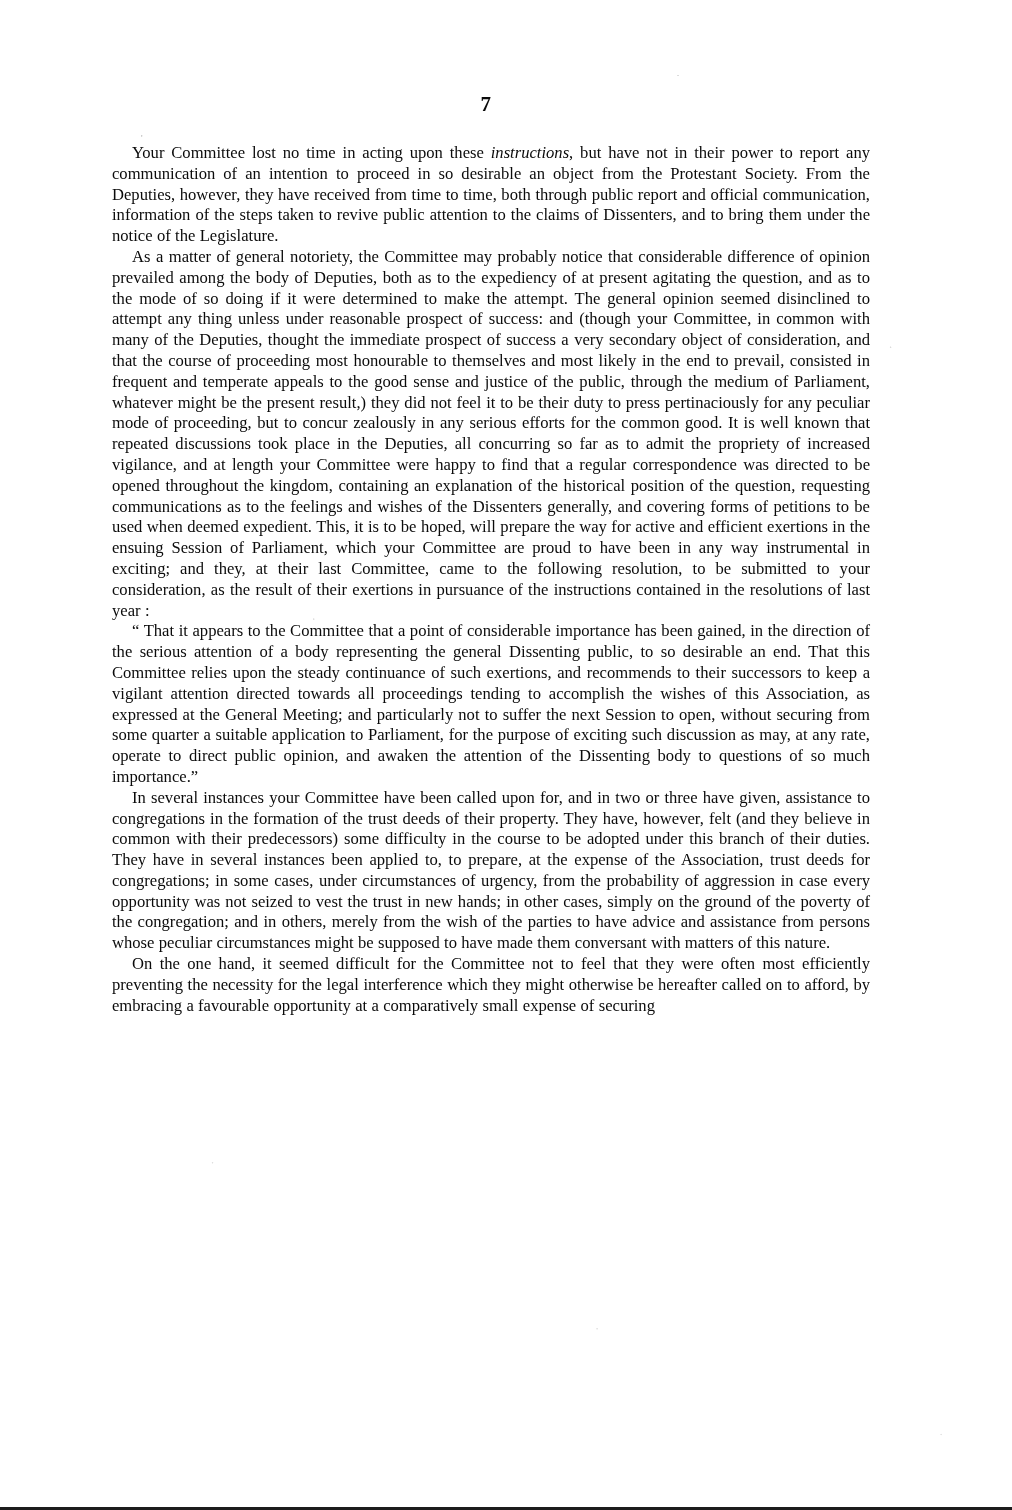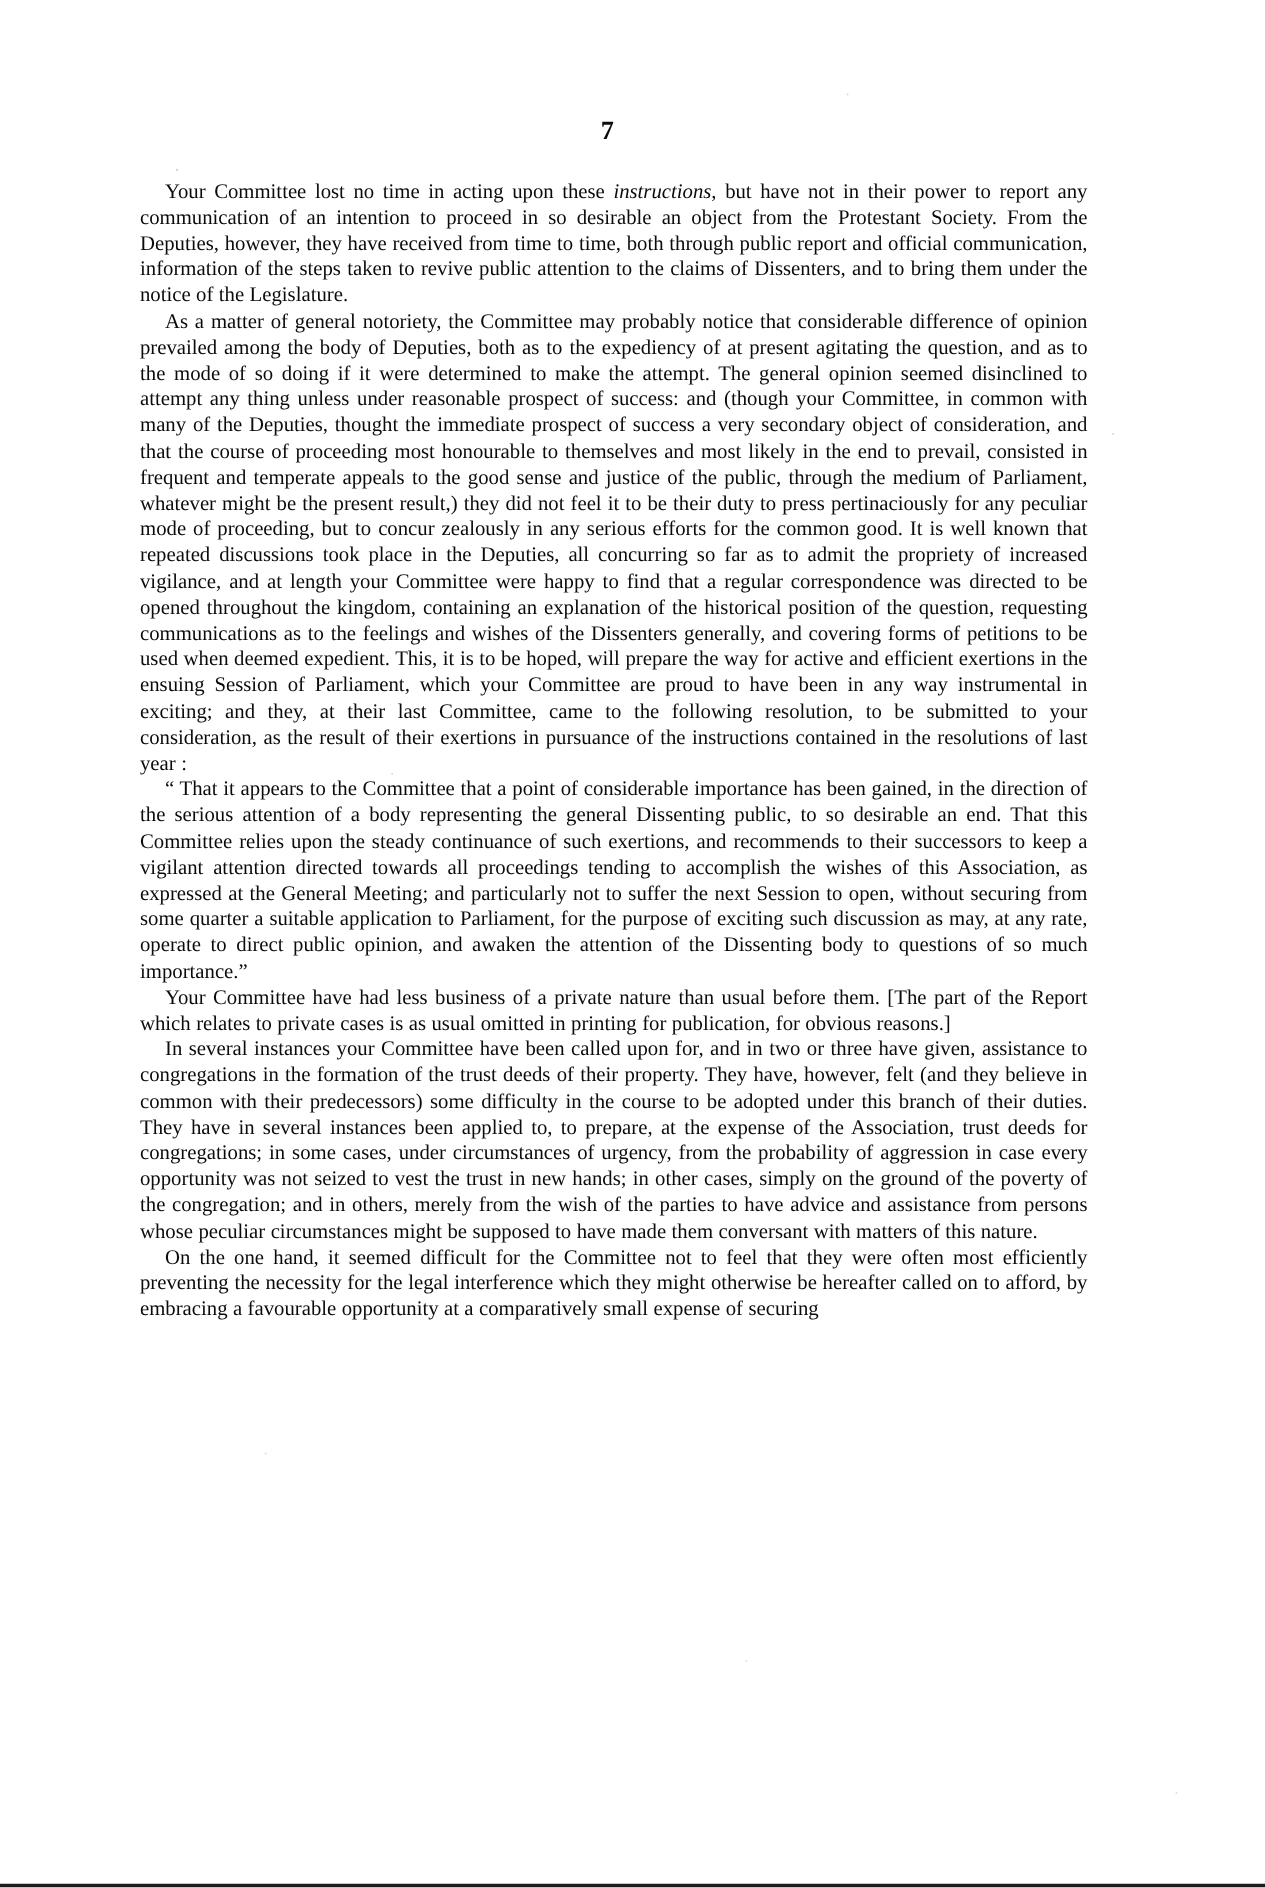--- a/index.html
+++ b/index.html
@@ -109,21 +109,20 @@
   </div>
 
   <div class="text-column">
 
     <p class="para full-justify"><span>Your Committee lost no time in acting upon these </span><em class="ital">instructions</em><span>, but have not in their power to report any communication of an intention to proceed in so desirable an object from the Protestant Society. From the Deputies, however, they have received from time to time, both through public report and official communication, information of the steps taken to revive public attention to the claims of Dissenters, and to bring them under the notice of the Legislature.</span></p>
 
     <p class="para full-justify">As a matter of general notoriety, the Committee may probably notice that considerable difference of opinion prevailed among the body of Deputies, both as to the expediency of at present agitating the question, and as to the mode of so doing if it were determined to make the attempt. The general opinion seemed disinclined to attempt any thing unless under reasonable prospect of success: and (though your Committee, in common with many of the Deputies, thought the immediate prospect of success a very secondary object of consideration, and that the course of proceeding most honourable to themselves and most likely in the end to prevail, consisted in frequent and temperate appeals to the good sense and justice of the public, through the medium of Parliament, whatever might be the present result,) they did not feel it to be their duty to press pertinaciously for any peculiar mode of proceeding, but to concur zealously in any serious efforts for the common good. It is well known that repeated discussions took place in the Deputies, all concurring so far as to admit the propriety of increased vigilance, and at length your Committee were happy to find that a regular correspondence was directed to be opened throughout the kingdom, containing an explanation of the historical position of the question, requesting communications as to the feelings and wishes of the Dissenters generally, and covering forms of petitions to be used when deemed expedient. This, it is to be hoped, will prepare the way for active and efficient exertions in the ensuing Session of Parliament, which your Committee are proud to have been in any way instrumental in exciting; and they, at their last Committee, came to the following resolution, to be submitted to your consideration, as the result of their exertions in pursuance of the instructions contained in the resolutions of last year :</p>
 
     <p class="para full-justify">“ That it appears to the Committee that a point of considerable importance has been gained, in the direction of the serious attention of a body representing the general Dissenting public, to so desirable an end. That this Committee relies upon the steady continuance of such exertions, and recommends to their successors to keep a vigilant attention directed towards all proceedings tending to accomplish the wishes of this Association, as expressed at the General Meeting; and particularly not to suffer the next Session to open, without securing from some quarter a suitable application to Parliament, for the purpose of exciting such discussion as may, at any rate, operate to direct public opinion, and awaken the attention of the Dissenting body to questions of so much importance.”</p>
 
-    <p class="para full-justify">Your Committee have had less business of a private nature than usual before them. [The part of the Report which relates to private cases is as usual omitted in printing for publication, for obvious reasons.]</p>
 
     <p class="para full-justify">In several instances your Committee have been called upon for, and in two or three have given, assistance to congregations in the formation of the trust deeds of their property. They have, however, felt (and they believe in common with their predecessors) some difficulty in the course to be adopted under this branch of their duties. They have in several instances been applied to, to prepare, at the expense of the Association, trust deeds for congregations; in some cases, under circumstances of urgency, from the probability of aggression in case every opportunity was not seized to vest the trust in new hands; in other cases, simply on the ground of the poverty of the congregation; and in others, merely from the wish of the parties to have advice and assistance from persons whose peculiar circumstances might be supposed to have made them conversant with matters of this nature.</p>
 
     <p class="para full-justify">On the one hand, it seemed difficult for the Committee not to feel that they were often most efficiently preventing the necessity for the legal interference which they might otherwise be hereafter called on to afford, by embracing a favourable opportunity at a comparatively small expense of securing</p>
 
   </div>
 
   <div class="scan-speckle"></div>
   <div class="scan-edge-bottom"></div>
 

